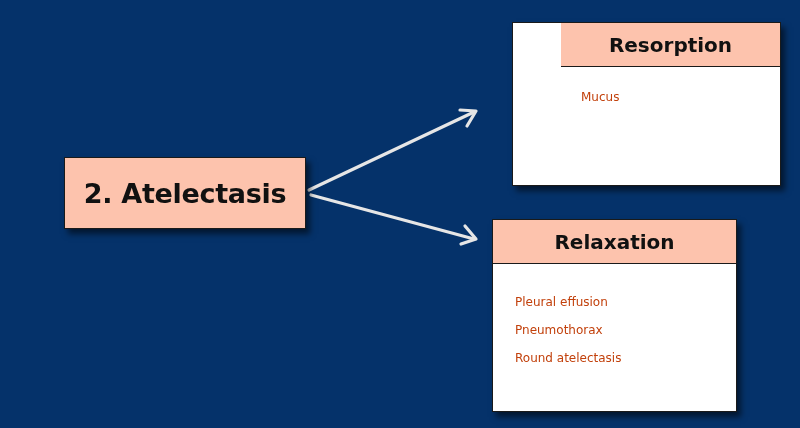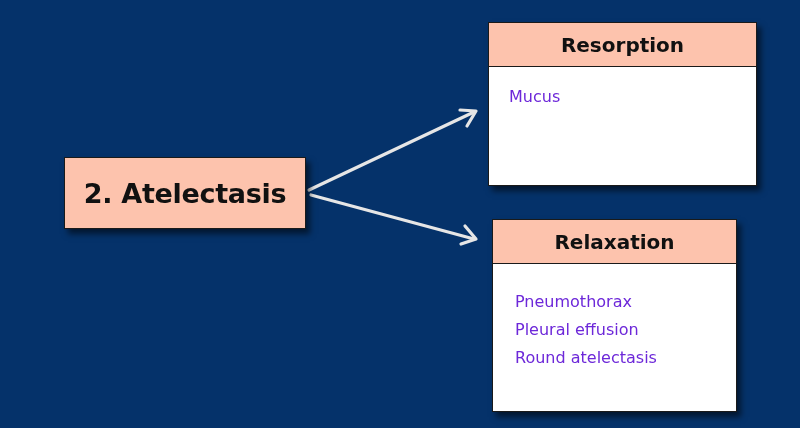--- a/index.html
+++ b/index.html
@@ -23,22 +23,22 @@
     position: absolute; background: #ffffff; border: 1.5px solid #1a1a1a;
     box-shadow: 4px 5px 6px rgba(0,0,0,0.55); box-sizing: border-box;
   }
   .cat-box .hdr {
     background: #fdc3ad; border-bottom: 1.5px solid #1a1a1a;
     height: 44px; display: flex; align-items: center; justify-content: center;
     box-sizing: border-box;
   }
   .cat-box .hdr span { font-weight: bold; font-size: 20px; color: #111; }
   .cat-box ul { list-style: none; margin: 0; padding: 0; }
-  .cat-box li { font-size: 16px; color: #6d28d9; line-height: 28px; }
-  #box-resorption { left: 488px; top: 22px; width: 269px; height: 164px; }
+  .cat-box li { font-size: 12px; color: #c2410c; line-height: 28px; }
+  #box-resorption { left: 512px; top: 22px; width: 269px; height: 164px; padding-left: 48px; }
   #box-resorption ul { padding: 16px 0 0 20px; }
   #box-relaxation { left: 492px; top: 219px; width: 245px; height: 193px; }
   #box-relaxation ul { padding: 24px 0 0 22px; }
   svg.arrows { position: absolute; left: 0; top: 0; }
 </style>
 </head>
 <body>
 
 <svg class="arrows" width="800" height="428">
   <g stroke="#e6e6e6" stroke-width="3.2" fill="none" stroke-linecap="round" stroke-linejoin="round">
@@ -60,17 +60,17 @@
   <ul>
     <li>Mucus</li>
   </ul>
 </div>
 
 <div class="cat-box" id="box-relaxation">
   <div class="hdr">
     <span>Relaxation</span>
   </div>
   <ul>
+    <li>Pleural effusion</li>
     <li>Pneumothorax</li>
-    <li>Pleural effusion</li>
     <li>Round atelectasis</li>
   </ul>
 </div>
 
 </body></html>

